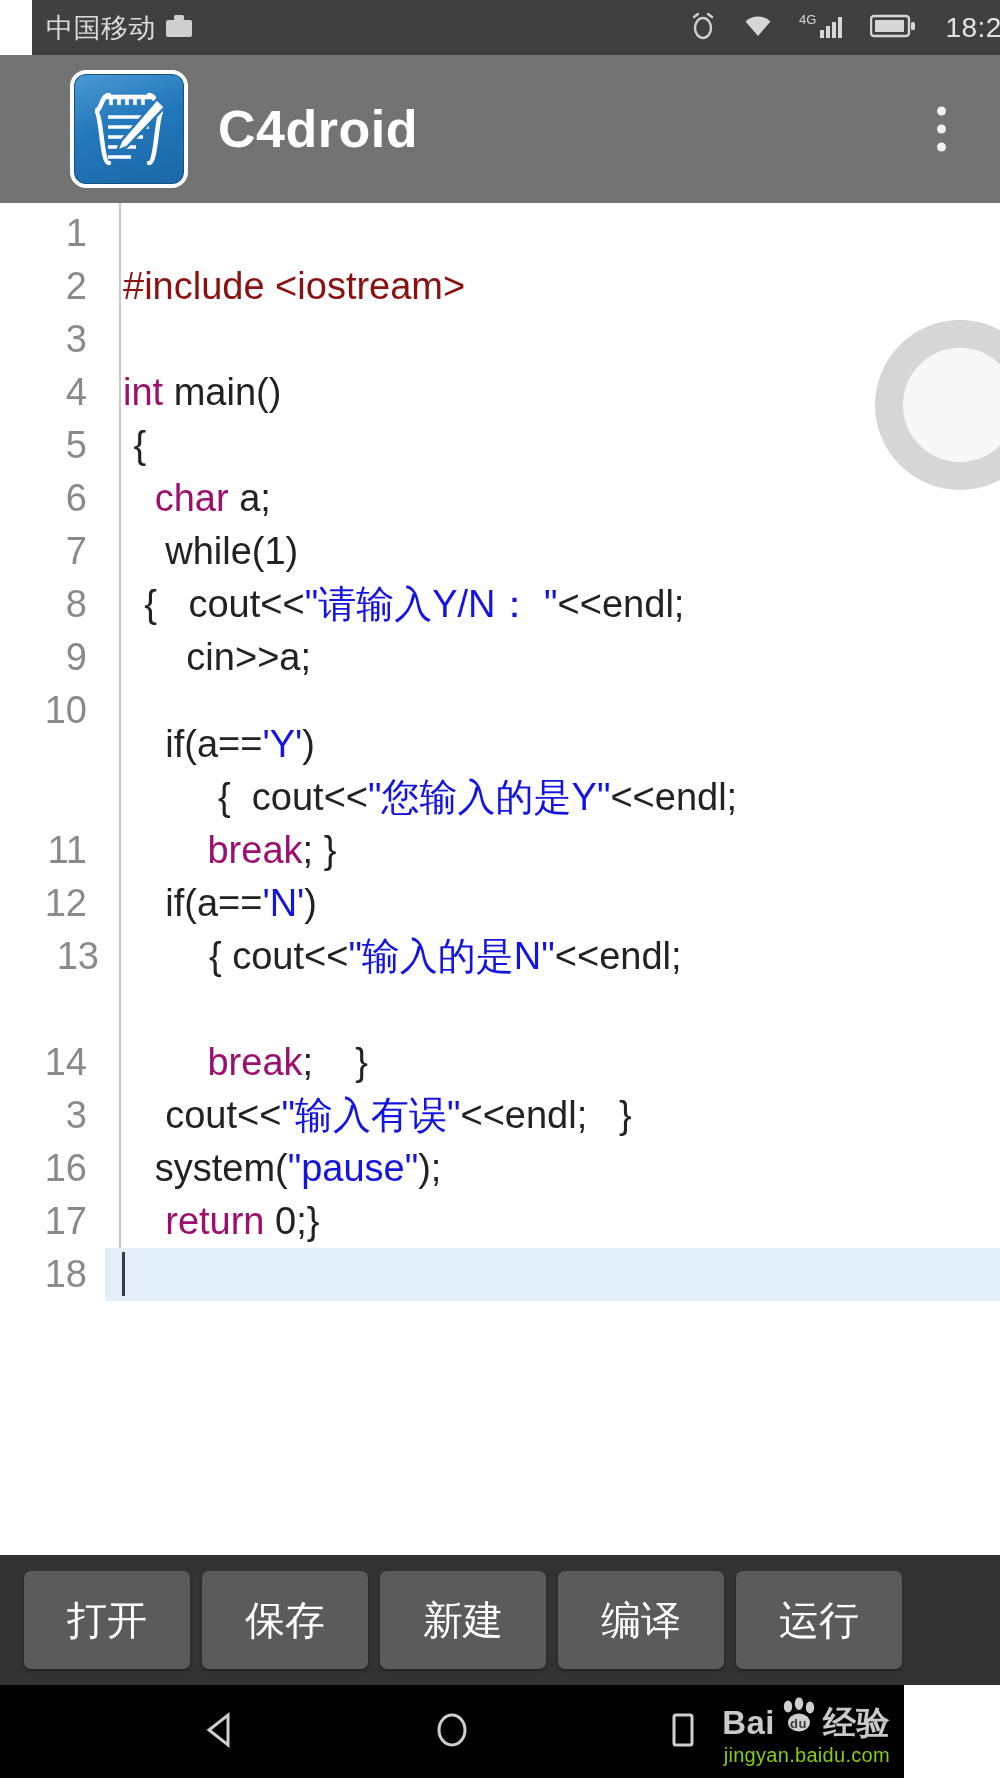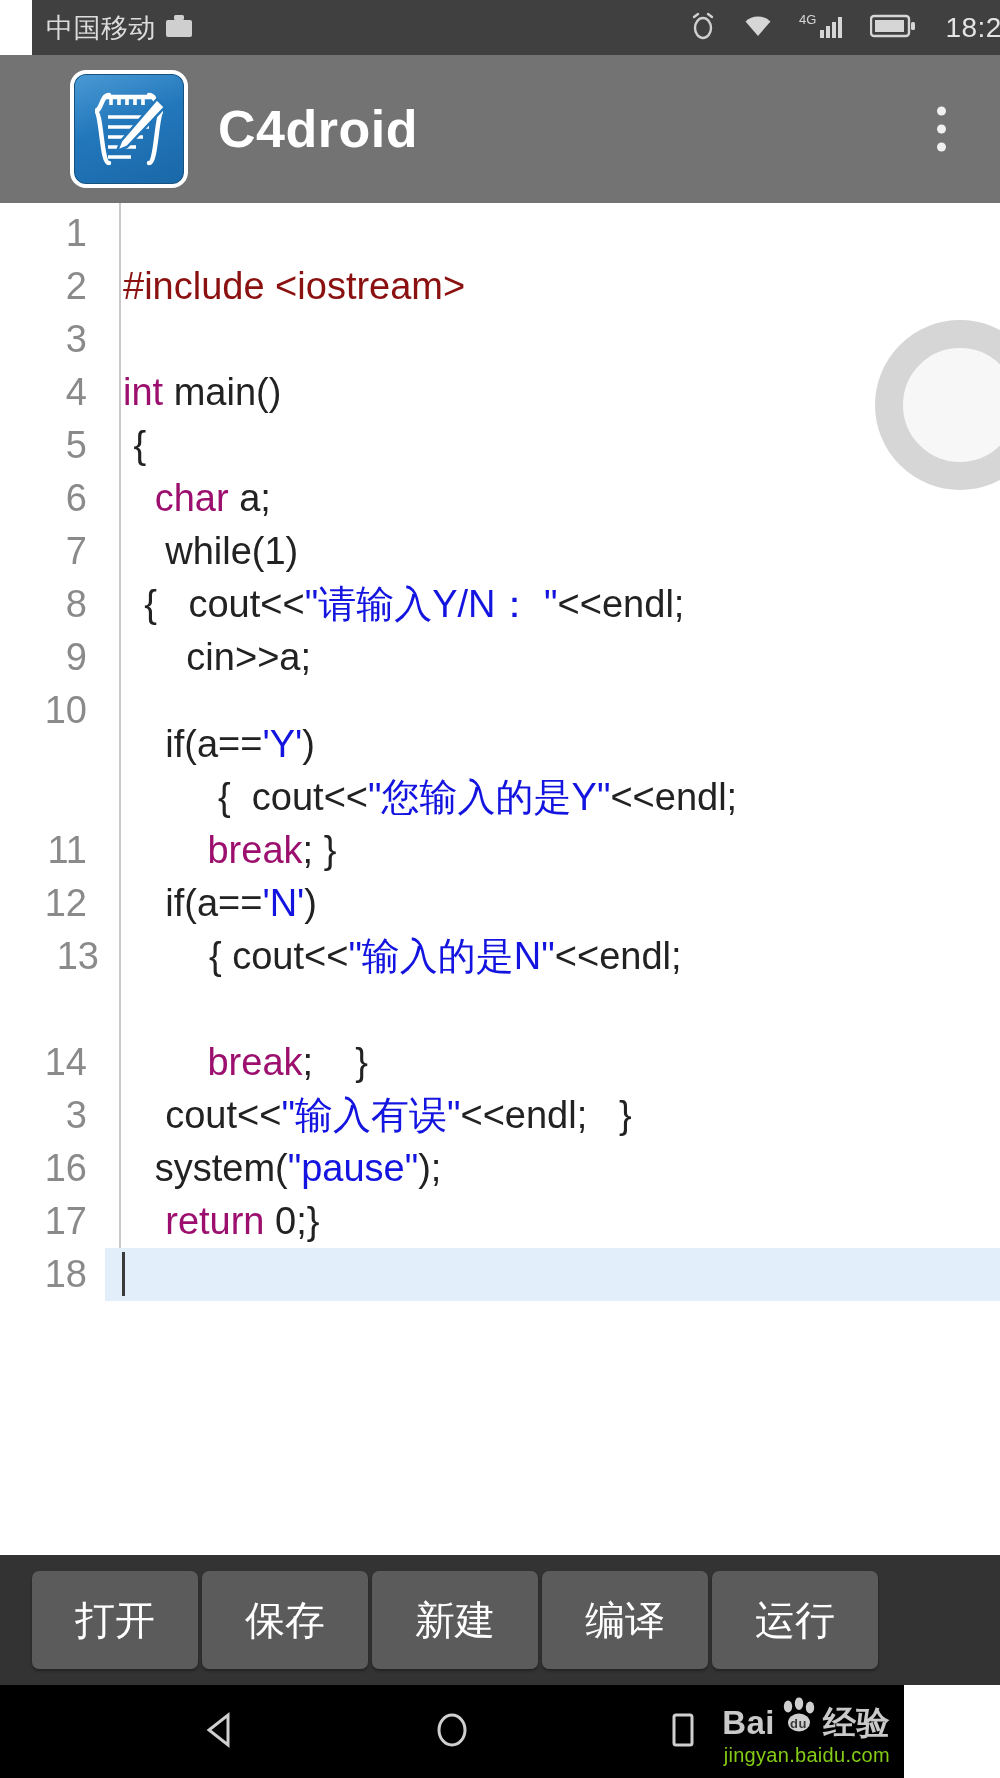--- a/index.html
+++ b/index.html
@@ -79,21 +79,21 @@
   .str { color:#1414e0; }
   .plain { color:#222222; }
   .caret {
     display:inline-block; width:3px; height:44px; background:#3a3a3a;
     vertical-align:-9px; margin-left:-1px;
   }
 
   
   .toolbar {
     position:absolute; left:0; top:1555px; width:1000px; height:130px;
-    background:#333333; display:flex; align-items:center; gap:4px; padding:0 32px;
+    background:#333333; display:flex; align-items:center; gap:12px; padding:0 24px;
   }
   .tbtn {
     width:166px; height:98px; background:#5b5b5b; border-radius:7px;
     color:#ffffff; font-size:40px;
     display:flex; align-items:center; justify-content:center;
     border:none; font-family:"Liberation Sans", sans-serif;
     box-shadow:0 2px 3px rgba(0,0,0,0.35);
   }
 
   

